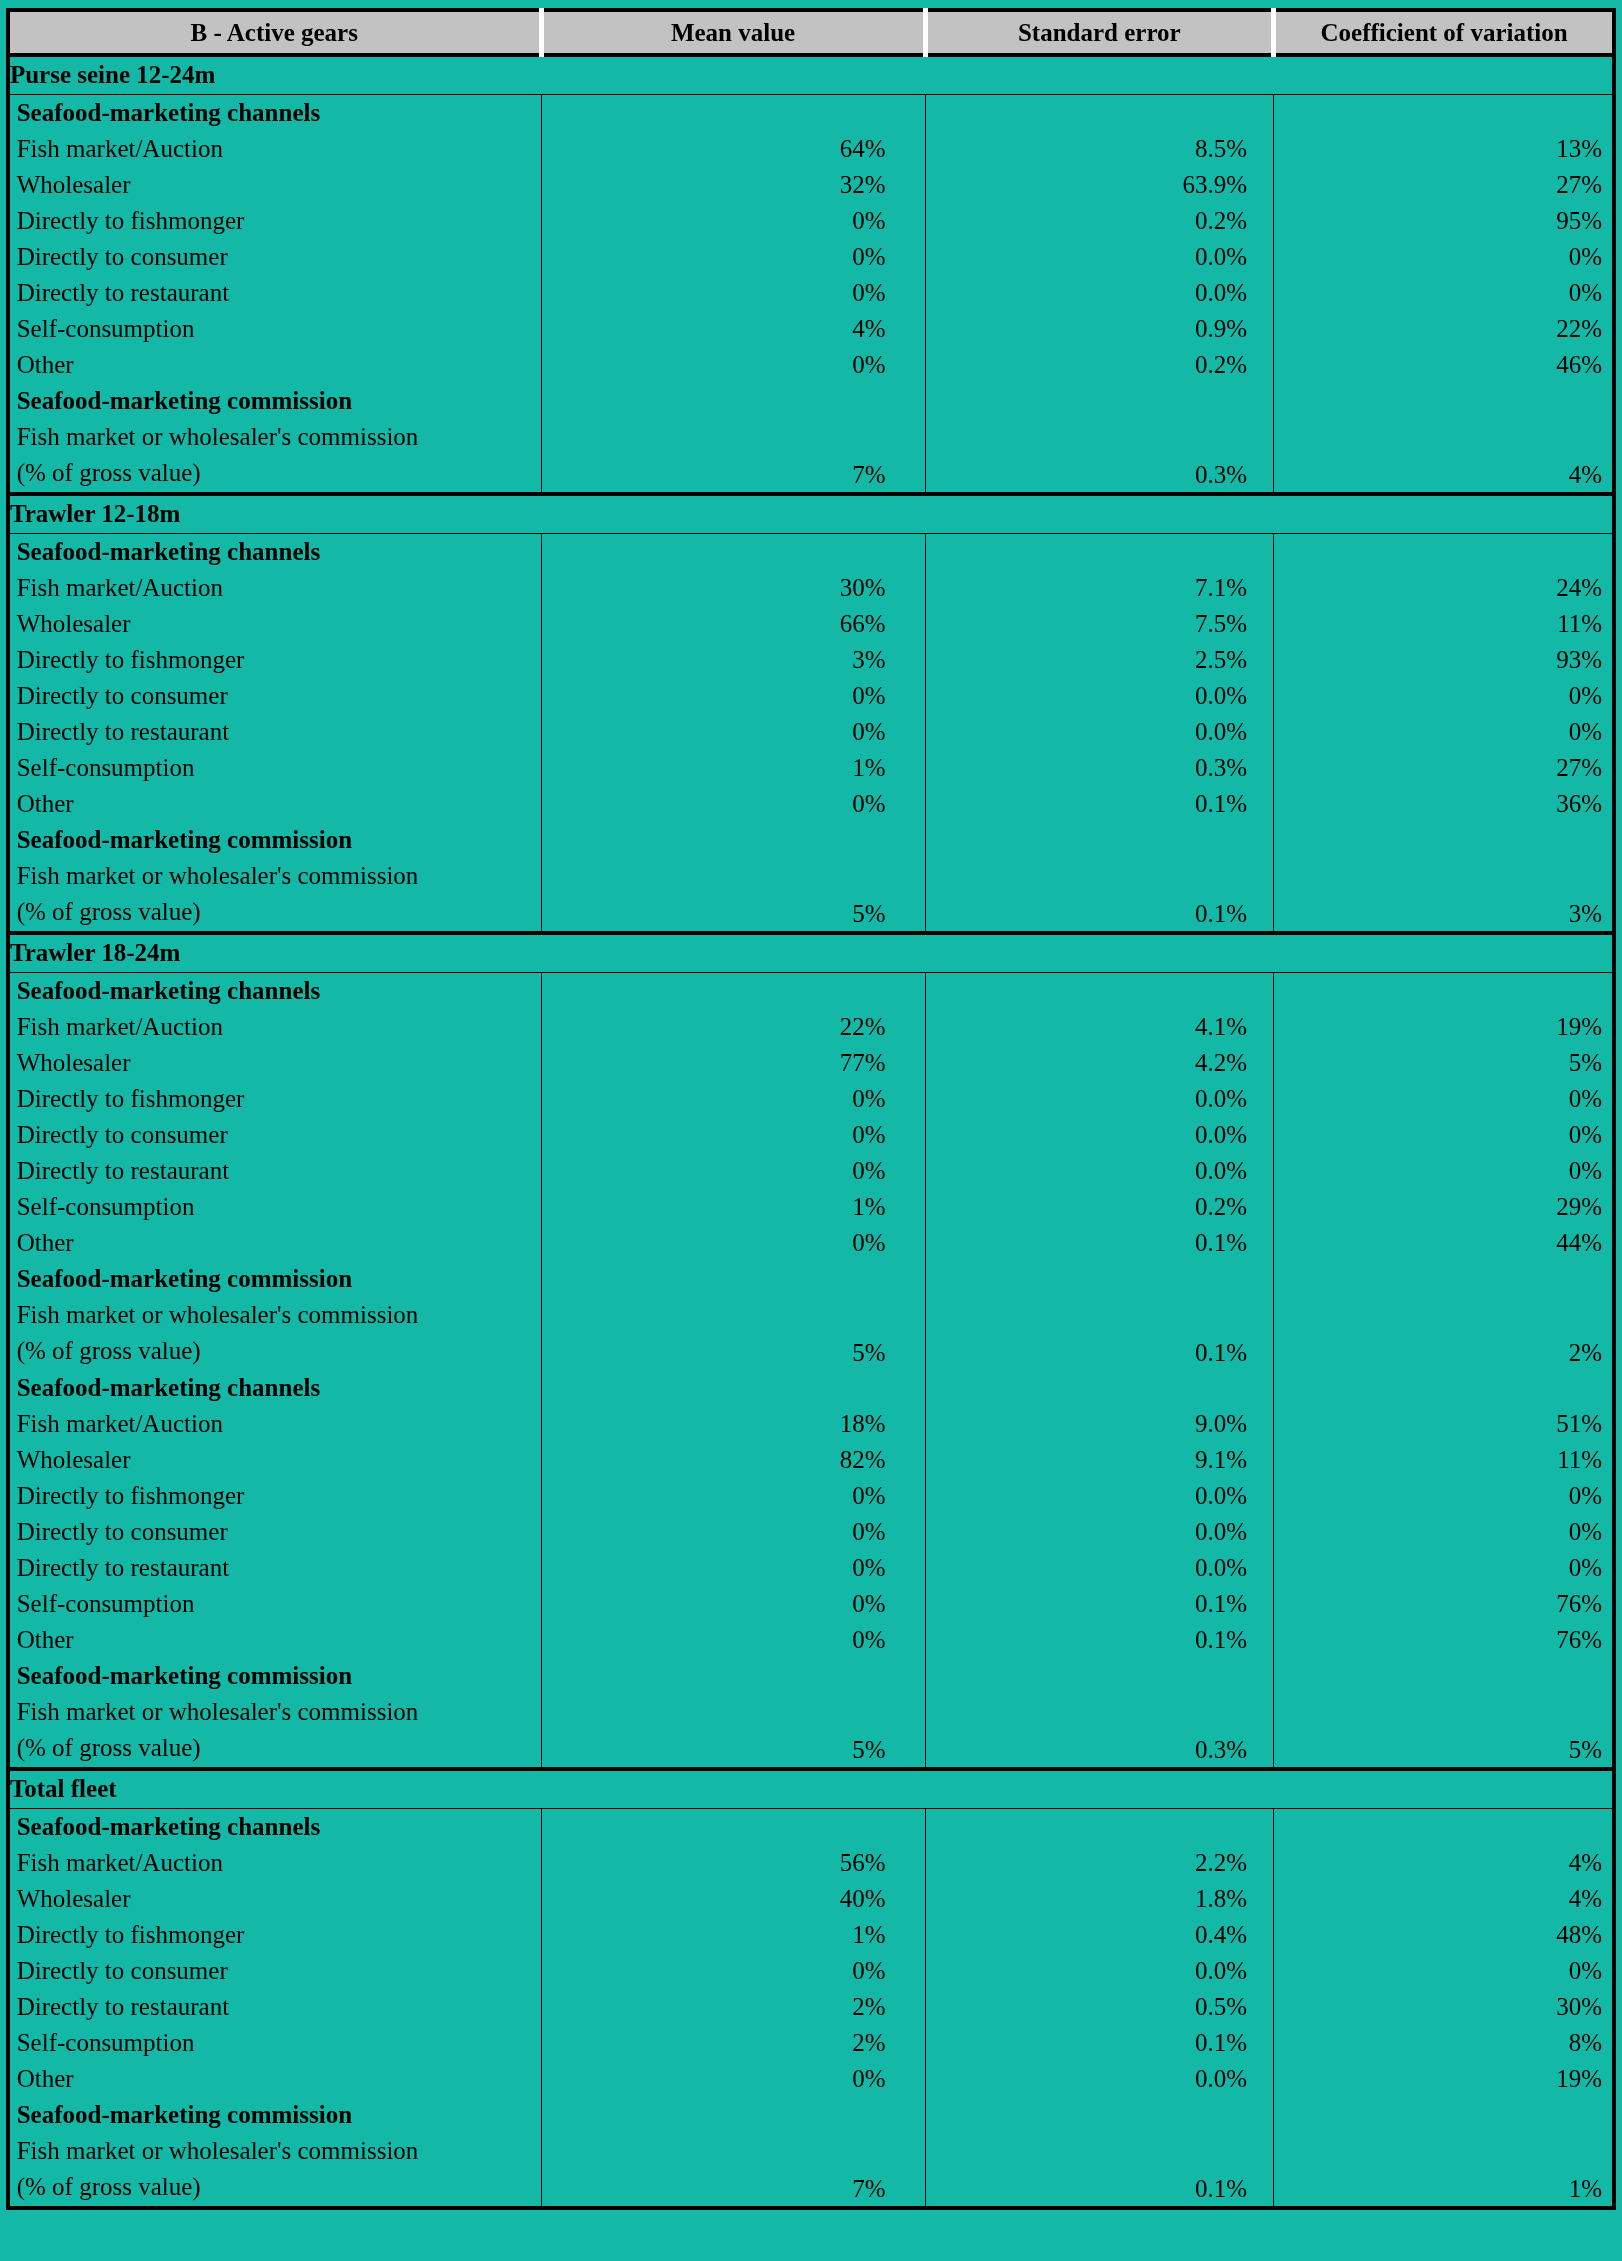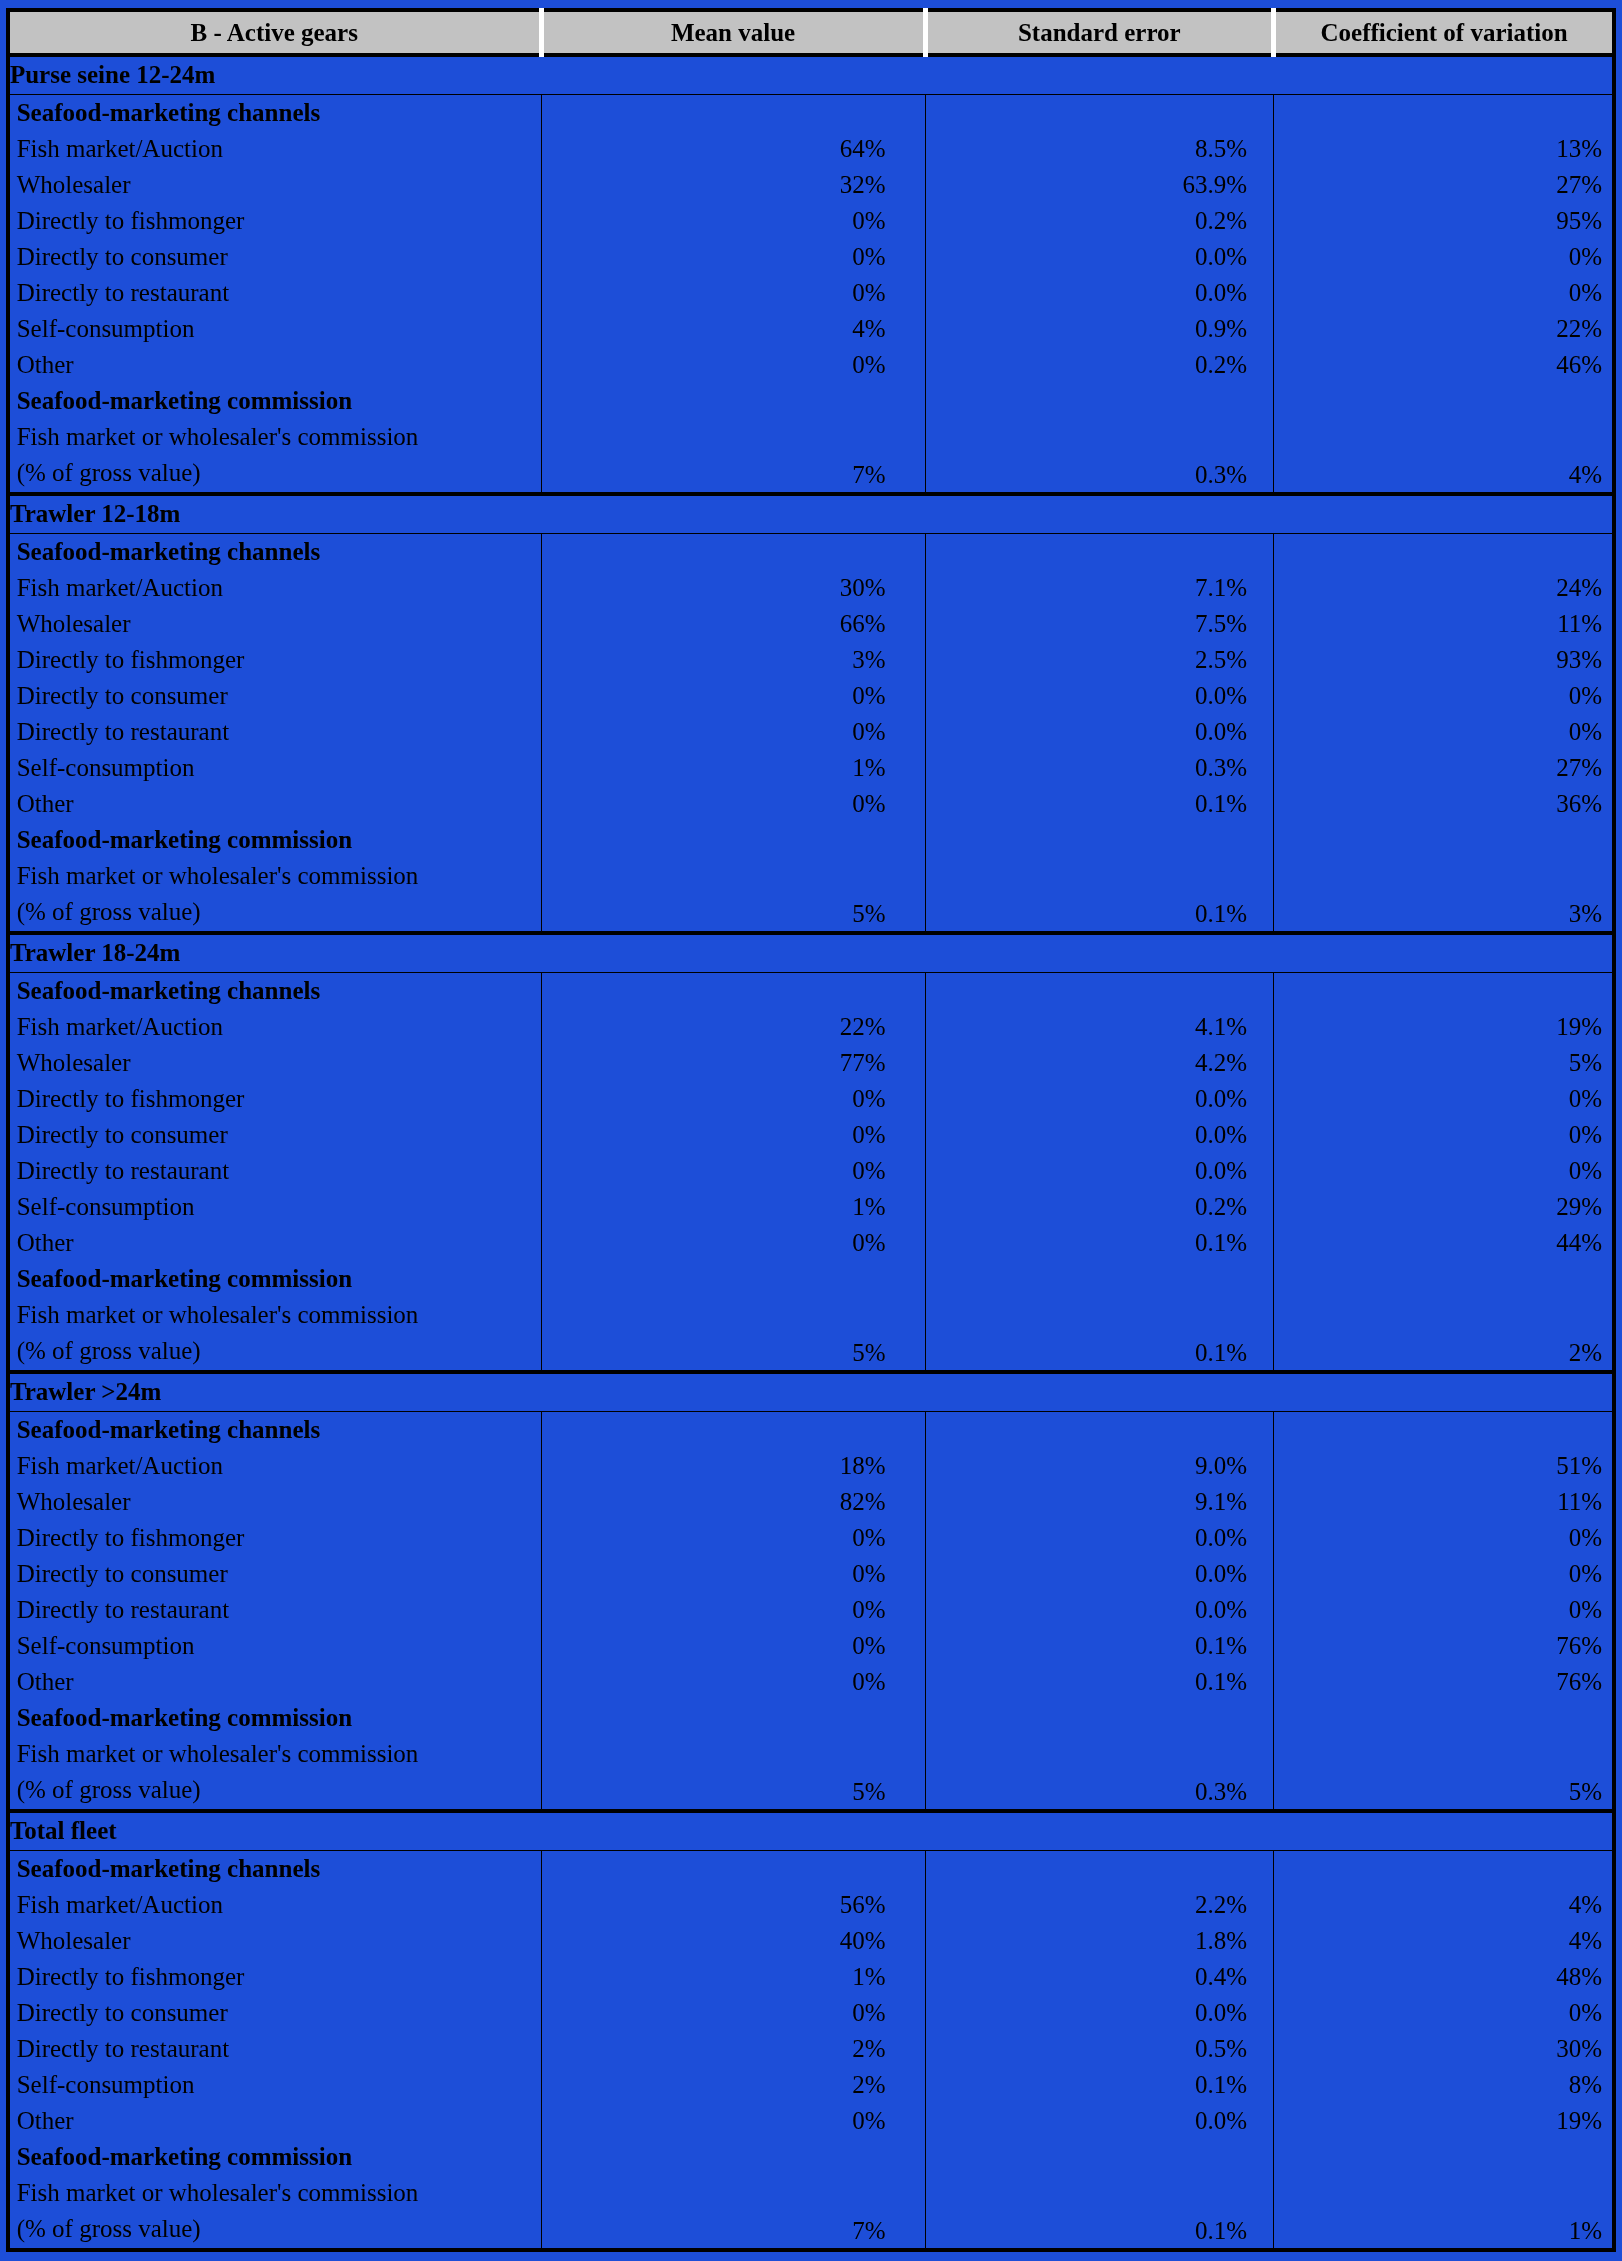--- a/index.html
+++ b/index.html
@@ -7,21 +7,21 @@
     padding: 0;
     background: #ffffff;
     color: #000000;
     font-family: "Liberation Serif", "DejaVu Serif", serif;
   }
   .page {
     width: 1622px;
     min-height: 2261px;
     box-sizing: border-box;
     padding: 8.4px 5.9px;
-    background: #1d4ed8;
+    background: #14b8a6;
   }
   table.gear-table {
     width: 100%;
     border-collapse: collapse;
     table-layout: fixed;
     border: 4.2px solid #000000;
   }
   col.c-label { width: 33.2%; }
   col.c-mean  { width: 23.9%; }
   col.c-se    { width: 21.7%; }
@@ -283,23 +283,20 @@
         </tr>
         <tr class="data-row commission-row">
           <td class="label-cell">
             <div class="lab-line">Fish market or wholesaler's commission</div>
             <div class="lab-line">(% of gross value)</div>
           </td>
           <td class="value-cell c0">5%</td>
           <td class="value-cell c1">0.1%</td>
           <td class="value-cell c2">2%</td>
         </tr>
-        <tr class="section-title-row">
-          <td class="section-title" colspan="4">Trawler &gt;24m</td>
-        </tr>
         <tr class="group-header-row">
           <td class="label-cell group-header">Seafood-marketing channels</td>
           <td class="value-cell c0"></td>
           <td class="value-cell c1"></td>
           <td class="value-cell c2"></td>
         </tr>
         <tr class="data-row">
           <td class="label-cell">Fish market/Auction</td>
           <td class="value-cell c0">18%</td>
           <td class="value-cell c1">9.0%</td>

